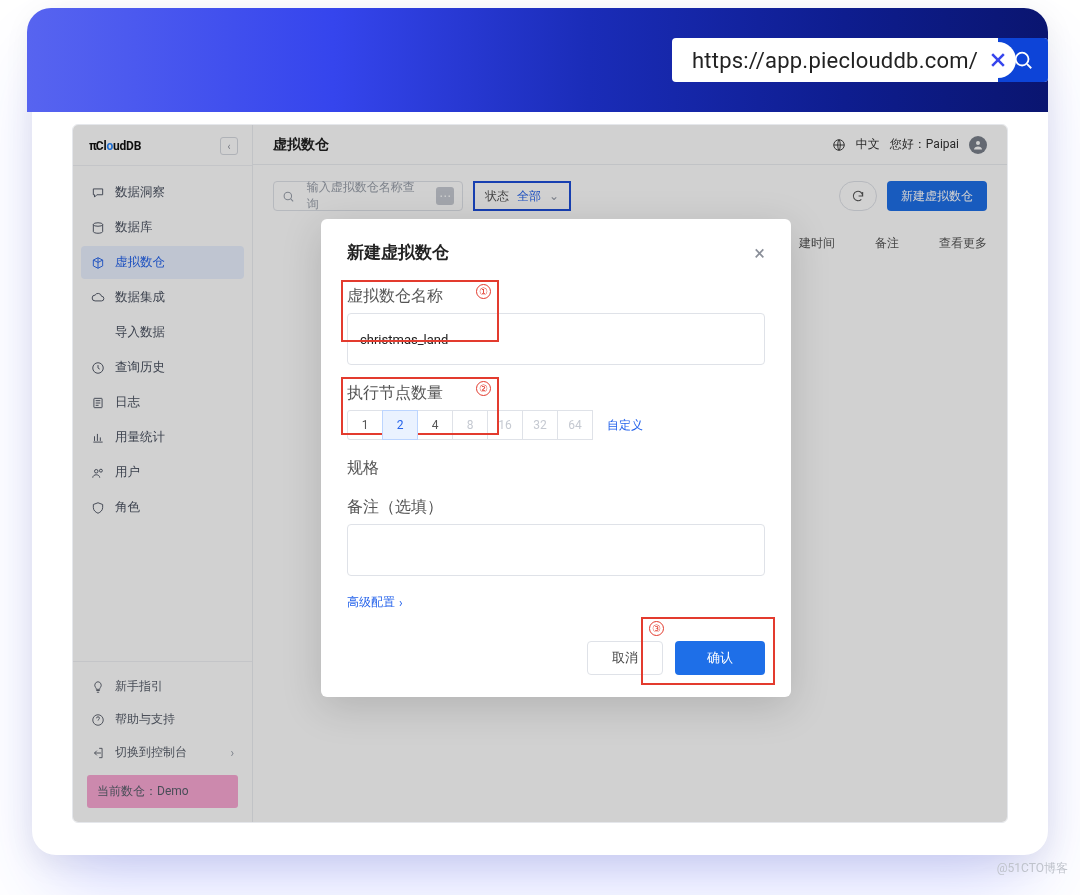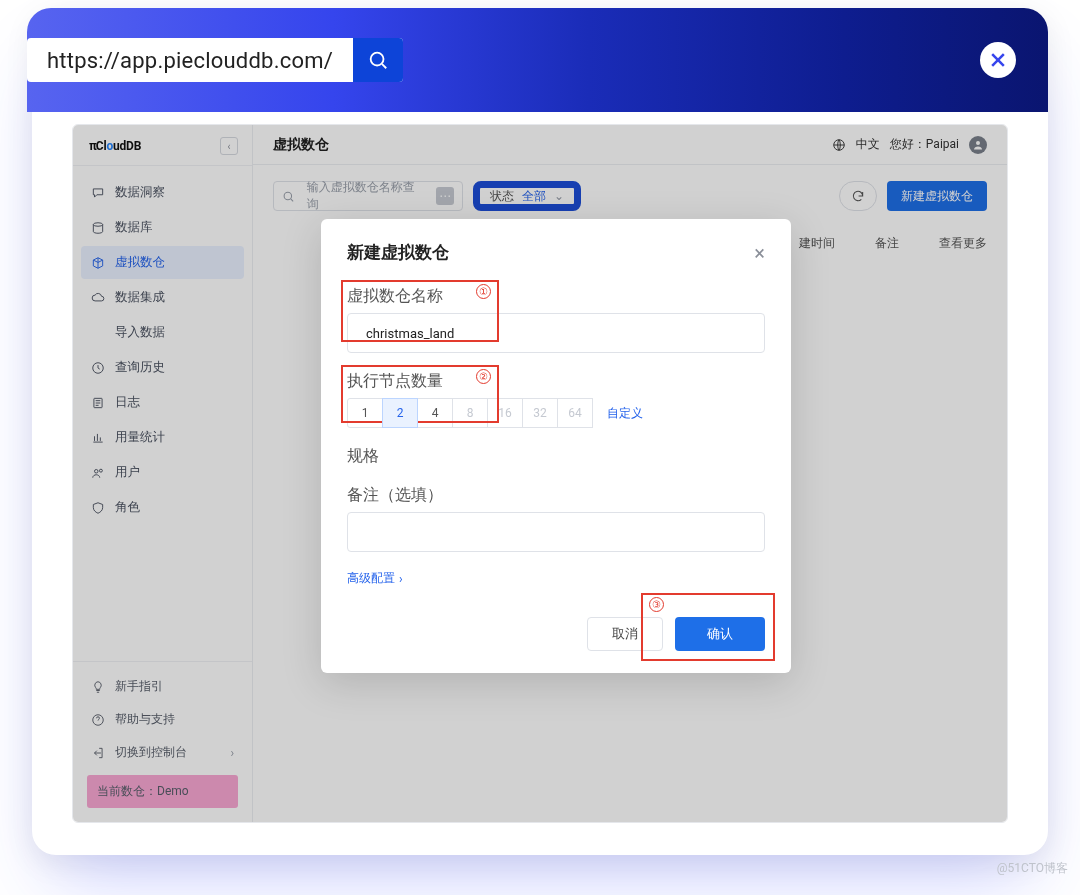--- a/index.html
+++ b/index.html
@@ -1,18 +1,18 @@
 <!DOCTYPE html>
 <html><head>
 <meta charset="utf-8">
 <style>
 *{box-sizing:border-box;margin:0;padding:0;font-family:-apple-system,BlinkMacSystemFont,"Segoe UI",Roboto,"Helvetica Neue",Arial,sans-serif}
 body{background:#fff;width:1080px;height:895px;position:relative;overflow:hidden}
 .outer-frame{position:absolute;left:32px;top:8px;right:32px;bottom:40px;border-radius:24px;background:#fff;box-shadow:0 40px 80px -20px rgba(48,62,255,.25),0 8px 30px rgba(0,0,0,.08)}
-.url-bar{position:absolute;left:27px;right:32px;top:8px;height:104px;background:linear-gradient(90deg,#5764f0 0%,#3545ed 30%,#1a2cb8 55%,#0e1d8f 80%,#0a1570 100%);border-radius:24px 24px 0 0;display:flex;align-items:center;justify-content:flex-start;z-index:3}
+.url-bar{position:absolute;left:27px;right:32px;top:8px;height:104px;background:linear-gradient(90deg,#5764f0 0%,#3545ed 30%,#1a2cb8 55%,#0e1d8f 80%,#0a1570 100%);border-radius:24px 24px 0 0;display:flex;align-items:center;justify-content:flex-end;z-index:3}
 .url-field{display:flex;align-items:center;height:44px;background:#fff;border-radius:4px;overflow:hidden}
 .url-text{padding:0 20px;font-size:22px;color:#222;font-weight:400;letter-spacing:.01em}
 .url-search{width:50px;height:44px;background:#0d44d8;display:flex;align-items:center;justify-content:center}
 .url-search svg{width:22px;height:22px;stroke:#fff;fill:none;stroke-width:2}
 .close-circle{position:absolute;right:32px;top:50%;transform:translateY(-50%);width:36px;height:36px;border-radius:50%;background:#fff;display:flex;align-items:center;justify-content:center;cursor:pointer}
 .close-circle svg{width:20px;height:20px;stroke:#3545ed;stroke-width:3}
 .app-shell{position:absolute;left:72px;top:124px;right:72px;bottom:72px;background:#fff;border:1px solid #e5e7eb;border-radius:6px;overflow:hidden;display:flex}
 .dim-overlay{position:absolute;inset:0;background:rgba(0,0,0,.18);z-index:5}
 .sidebar{width:180px;border-right:1px solid #eceef2;display:flex;flex-direction:column;background:#fff}
 .logo-row{display:flex;align-items:center;justify-content:space-between;padding:12px 14px 10px 16px;border-bottom:1px solid #f0f1f4}
@@ -34,34 +34,34 @@
 .topbar{height:40px;border-bottom:1px solid #eceef2;display:flex;align-items:center;padding:0 20px;justify-content:space-between}
 .page-title{font-size:14px;font-weight:600;color:#222}
 .top-right{display:flex;align-items:center;gap:10px;font-size:12px;color:#333}
 .globe{width:14px;height:14px}
 .avatar{width:18px;height:18px;border-radius:50%;background:#7b818c;display:flex;align-items:center;justify-content:center}
 .avatar svg{width:12px;height:12px;fill:#fff}
 .toolbar{display:flex;align-items:center;padding:16px 20px;gap:10px}
 .search-box{display:flex;align-items:center;border:1px solid #dfe2e8;border-radius:4px;height:30px;padding:0 8px;gap:12px;color:#9aa0ab;font-size:12px;width:190px}
 .search-box svg{width:13px;height:13px;stroke:#9aa0ab;fill:none;stroke-width:2}
 .search-chip{width:18px;height:18px;border-radius:3px;background:#c6cad2;display:flex;align-items:center;justify-content:center;color:#fff;font-size:12px;margin-left:auto}
-.status-sel{display:flex;align-items:center;border:7px solid #1d4ed8;border-radius:8px;height:30px;padding:0 10px;gap:8px;font-size:12px;color:#555}
+.status-sel{display:flex;align-items:center;border:2px solid #1d4ed8;border-radius:0;height:30px;padding:0 10px;gap:8px;font-size:12px;color:#555}
 .status-sel .val{color:#2563eb}
 .status-sel .chv{color:#9aa0ab}
 .toolbar-spacer{flex:1}
 .refresh-btn{width:38px;height:30px;border:1px solid #dfe2e8;border-radius:15px;display:flex;align-items:center;justify-content:center}
 .refresh-btn svg{width:14px;height:14px;stroke:#555;fill:none;stroke-width:1.8}
 .new-btn{height:30px;padding:0 14px;background:#1e6fe8;color:#fff;border-radius:4px;font-size:12px;display:flex;align-items:center}
 .table-head{display:flex;padding:8px 20px;font-size:12px;color:#555;gap:40px;justify-content:flex-end}
 .modal{position:absolute;left:248px;top:94px;width:470px;background:#fff;border-radius:6px;z-index:10;box-shadow:0 10px 40px rgba(0,0,0,.15);padding:22px 26px}
 .modal-head{display:flex;align-items:center;justify-content:space-between;margin-bottom:22px}
 .modal-title{font-size:17px;font-weight:600;color:#222}
 .modal-close{font-size:20px;color:#8a8f99;cursor:pointer;line-height:1}
 .form-label{font-size:16px;color:#555;margin-bottom:6px}
-.text-input{width:100%;height:40px;border:1px solid #dfe2e8;border-radius:4px;padding:0 18px;font-size:13px;color:#222;outline:none;background:#fff}
+.text-input{width:100%;height:52px;border:1px solid #dfe2e8;border-radius:4px;padding:0 12px;font-size:13px;color:#222;outline:none;background:#fff}
 .field{margin-bottom:18px;position:relative}
 .hl-box{position:absolute;border:2px solid #e33b2e;pointer-events:none}
 .hl-1{left:-6px;top:-6px;width:158px;height:62px}
 .hl-num{position:absolute;top:2px;right:6px;width:15px;height:15px;border:1px solid #e33b2e;border-radius:50%;font-size:10px;color:#e33b2e;display:flex;align-items:center;justify-content:center;background:#fff}
 .node-row{display:flex;align-items:center;gap:0}
 .node-btn{width:36px;height:30px;border:1px solid #dfe2e8;display:flex;align-items:center;justify-content:center;font-size:12px;color:#555;margin-left:-1px;cursor:pointer;background:#fff}
 .node-btn:first-child{margin-left:0;border-radius:3px 0 0 3px}
 .node-btn.sel{background:#eaf2ff;color:#2563eb;border-color:#bcd5ff;position:relative;z-index:1}
 .node-btn.dis{color:#c5c9d1}
 .custom-link{margin-left:14px;font-size:12px;color:#2563eb;cursor:pointer}

